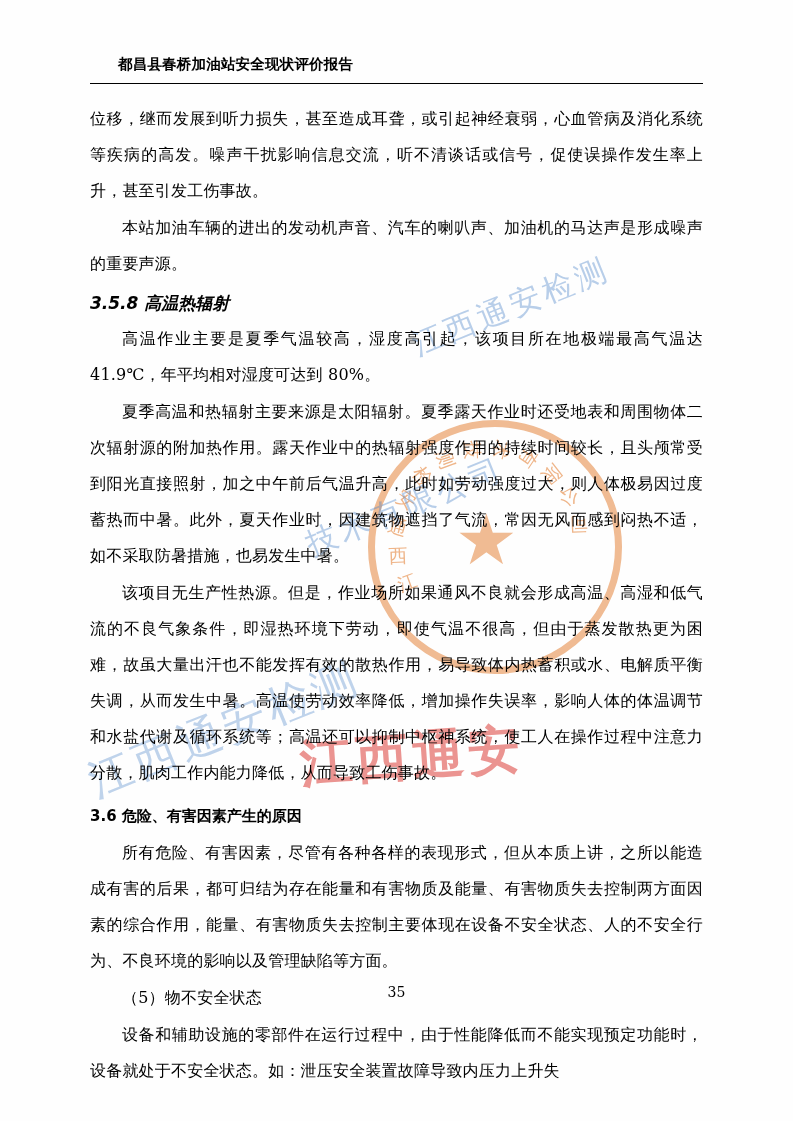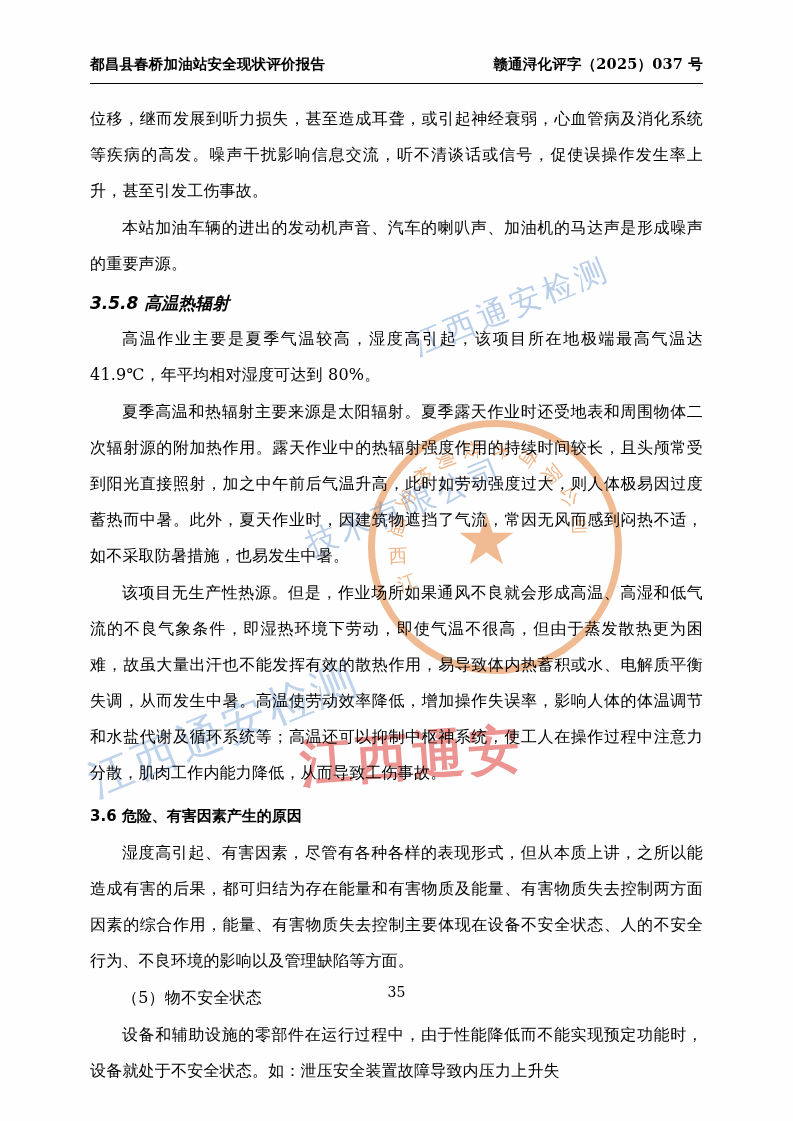--- a/index.html
+++ b/index.html
@@ -24,20 +24,21 @@
     width: 613px;
   }
   .header-row {
     display: flex;
     justify-content: space-between;
     align-items: baseline;
     font-size: 14.5px;
     font-weight: bold;
     letter-spacing: 0.2px;
     padding-bottom: 9px;
+    margin-left: 28px;
   }
   .header-rule {
     border-bottom: 1.4px solid #000;
     width: 100%;
     margin-bottom: 17px;
   }
   p {
     margin: 0 0 1px 0;
     font-size: 16px;
     line-height: 36px;
@@ -162,34 +163,33 @@
     </div>
     <div class="wm-blue b1">江西通安检测</div>
     <div class="wm-blue b2">技术有限公司</div>
     <div class="wm-blue b3">江西通安检测</div>
     <div class="wm-red">江西通安</div>
   </div>
 
   <div class="content">
     <div class="header-row">
       <div>都昌县春桥加油站安全现状评价报告</div>
-      <div>赣通浔化评字（2025）037 号</div>
     </div>
     <div class="header-rule"></div>
 
     <p>位移，继而发展到听力损失，甚至造成耳聋，或引起神经衰弱，心血管病及消化系统等疾病的高发。噪声干扰影响信息交流，听不清谈话或信号，促使误操作发生率上升，甚至引发工伤事故。</p>
     <p class="indent">本站加油车辆的进出的发动机声音、汽车的喇叭声、加油机的马达声是形成噪声的重要声源。</p>
 
     <h3 class="sec">3.5.8 高温热辐射</h3>
 
     <p class="indent">高温作业主要是夏季气温较高，湿度高引起，该项目所在地极端最高气温达 41.9℃，年平均相对湿度可达到 80%。</p>
     <p class="indent">夏季高温和热辐射主要来源是太阳辐射。夏季露天作业时还受地表和周围物体二次辐射源的附加热作用。露天作业中的热辐射强度作用的持续时间较长，且头颅常受到阳光直接照射，加之中午前后气温升高，此时如劳动强度过大，则人体极易因过度蓄热而中暑。此外，夏天作业时，因建筑物遮挡了气流，常因无风而感到闷热不适，如不采取防暑措施，也易发生中暑。</p>
     <p class="indent">该项目无生产性热源。但是，作业场所如果通风不良就会形成高温、高湿和低气流的不良气象条件，即湿热环境下劳动，即使气温不很高，但由于蒸发散热更为困难，故虽大量出汗也不能发挥有效的散热作用，易导致体内热蓄积或水、电解质平衡失调，从而发生中暑。高温使劳动效率降低，增加操作失误率，影响人体的体温调节和水盐代谢及循环系统等；高温还可以抑制中枢神系统，使工人在操作过程中注意力分散，肌肉工作内能力降低，从而导致工伤事故。</p>
 
     <h2 class="sec-big">3.6 危险、有害因素产生的原因</h2>
 
-    <p class="indent">湿度高引起、有害因素，尽管有各种各样的表现形式，但从本质上讲，之所以能造成有害的后果，都可归结为存在能量和有害物质及能量、有害物质失去控制两方面因素的综合作用，能量、有害物质失去控制主要体现在设备不安全状态、人的不安全行为、不良环境的影响以及管理缺陷等方面。</p>
+    <p class="indent">所有危险、有害因素，尽管有各种各样的表现形式，但从本质上讲，之所以能造成有害的后果，都可归结为存在能量和有害物质及能量、有害物质失去控制两方面因素的综合作用，能量、有害物质失去控制主要体现在设备不安全状态、人的不安全行为、不良环境的影响以及管理缺陷等方面。</p>
     <p class="indent">（5）物不安全状态</p>
     <p class="indent">设备和辅助设施的零部件在运行过程中，由于性能降低而不能实现预定功能时，设备就处于不安全状态。如：泄压安全装置故障导致内压力上升失</p>
   </div>
 
   <div class="pageno">35</div>
 </div>
 
 </body></html>

